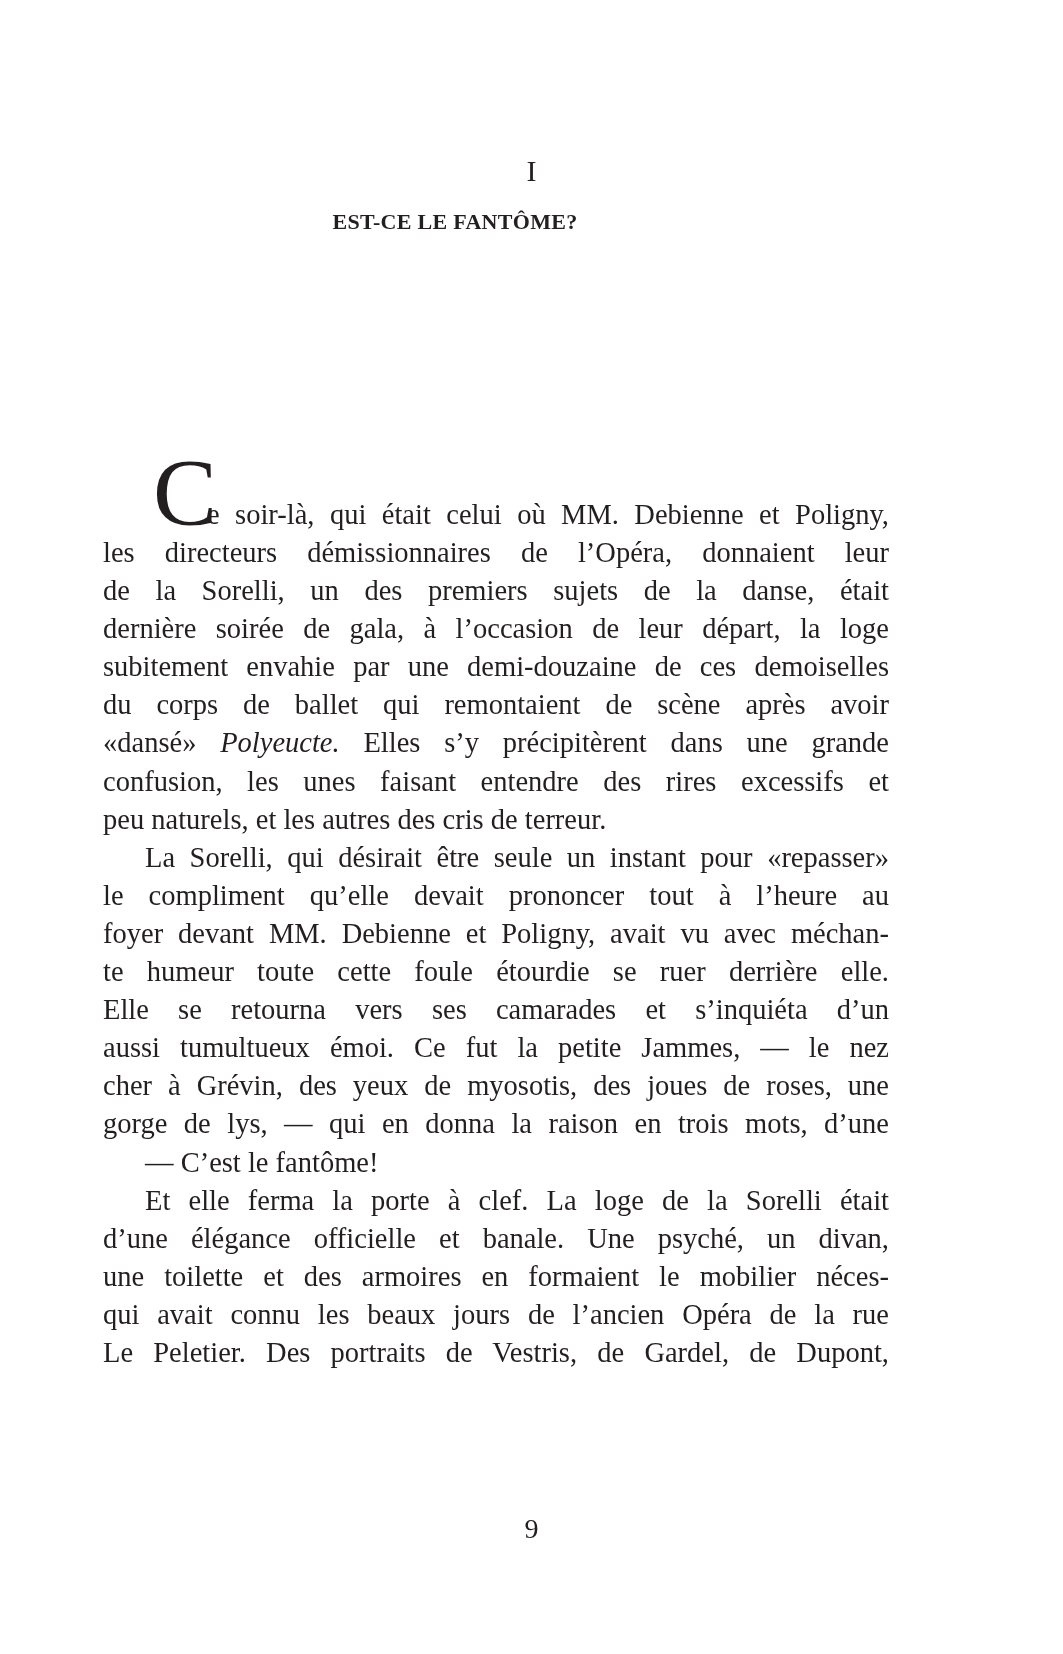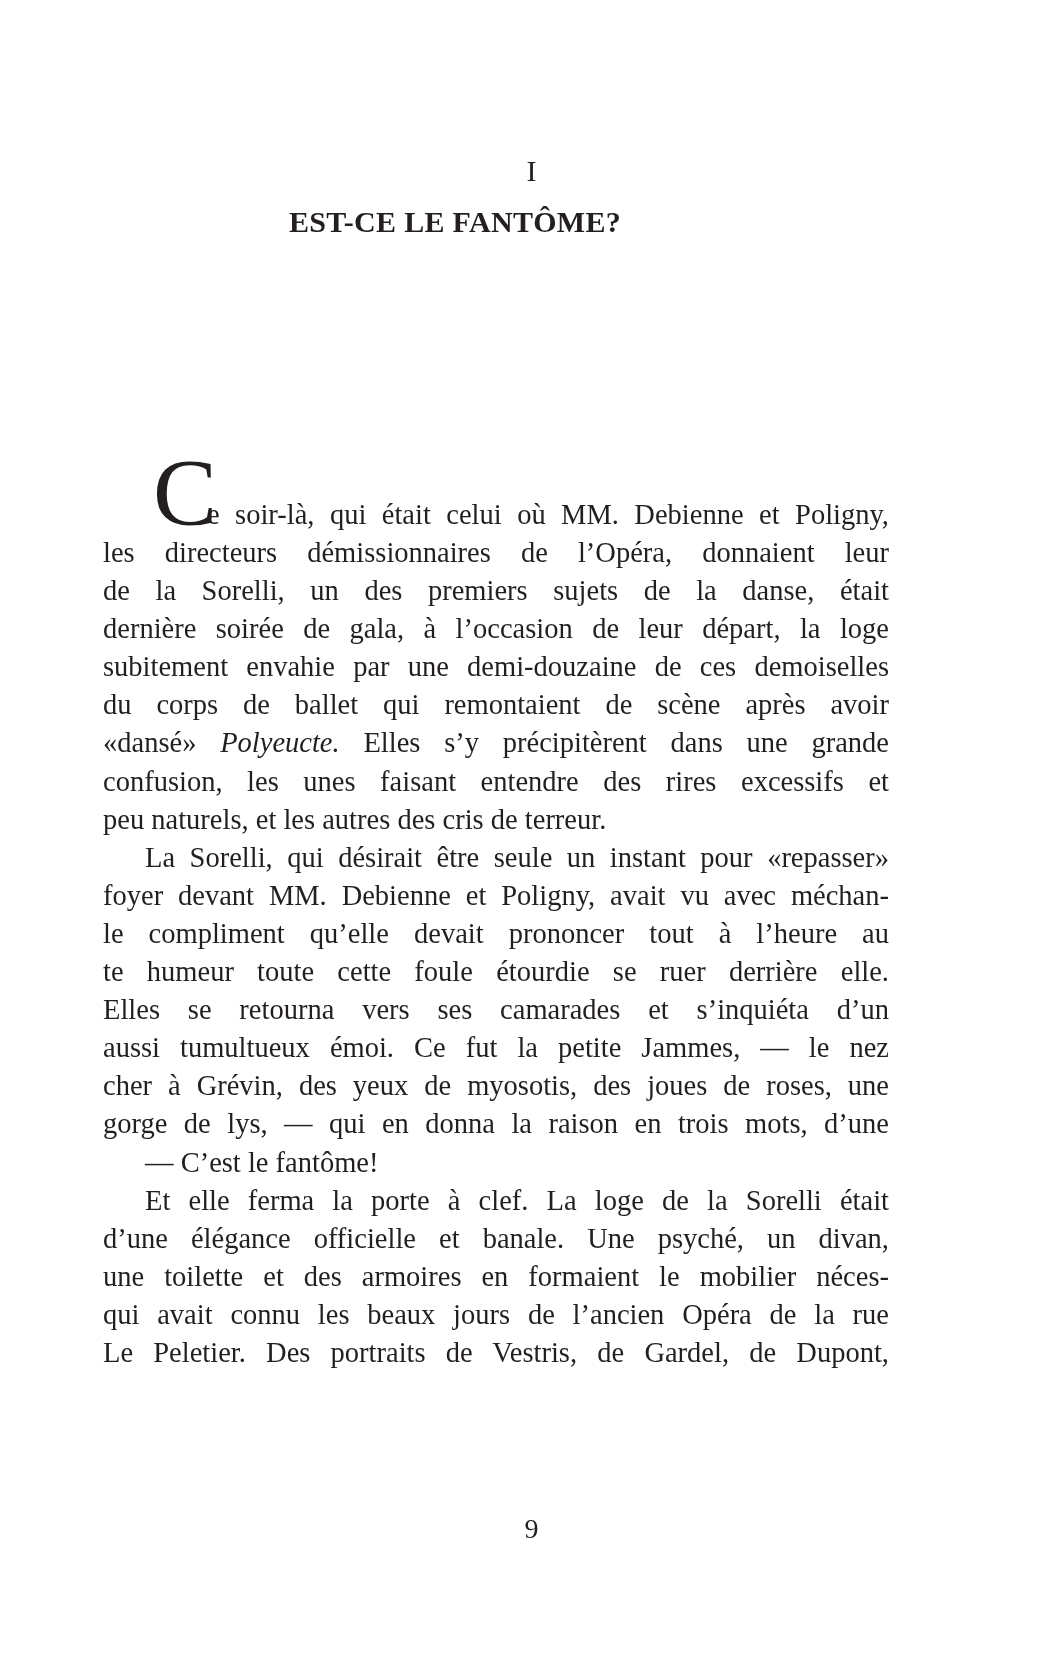--- a/index.html
+++ b/index.html
@@ -29,21 +29,21 @@
     text-align: center;
     font-size: 30px;
     line-height: 36px;
   }
   .chapter-title {
     position: absolute;
     top: 202px;
     left: 0;
     width: 910px;
     text-align: center;
-    font-size: 30px;
+    font-size: 22px;
     font-weight: bold;
     line-height: 40px;
     letter-spacing: 0.3px;
   }
   .body-text {
     position: absolute;
     left: 103px;
     top: 458px;
     width: 786px;
     font-size: 28.5px;
@@ -111,24 +111,24 @@
     </div>
     <span class="line">les directeurs démissionnaires de l’Opéra, donnaient leur</span>
     <span class="line">de la Sorelli, un des premiers sujets de la danse, était</span>
     <span class="line">dernière soirée de gala, à l’occasion de leur départ, la loge</span>
     <span class="line">subitement envahie par une demi-douzaine de ces demoiselles</span>
     <span class="line">du corps de ballet qui remontaient de scène après avoir</span>
     <span class="line"><span>«dansé» </span><em>Polyeucte.</em><span> Elles s’y précipitèrent dans une grande</span></span>
     <span class="line">confusion, les unes faisant entendre des rires excessifs et</span>
     <span class="line last">peu naturels, et les autres des cris de terreur.</span>
     <span class="line indent">La Sorelli, qui désirait être seule un instant pour «repasser»</span>
+    <span class="line">le compliment qu’elle devait prononcer tout à l’heure au</span>
     <span class="line">foyer devant MM. Debienne et Poligny, avait vu avec méchan-</span>
-    <span class="line">le compliment qu’elle devait prononcer tout à l’heure au</span>
     <span class="line">te humeur toute cette foule étourdie se ruer derrière elle.</span>
-    <span class="line">Elles se retourna vers ses camarades et s’inquiéta d’un</span>
+    <span class="line">Elle se retourna vers ses camarades et s’inquiéta d’un</span>
     <span class="line">aussi tumultueux émoi. Ce fut la petite Jammes, — le nez</span>
     <span class="line">cher à Grévin, des yeux de myosotis, des joues de roses, une</span>
     <span class="line">gorge de lys, — qui en donna la raison en trois mots, d’une</span>
     <span class="line indent last">— C’est le fantôme!</span>
     <span class="line indent">Et elle ferma la porte à clef. La loge de la Sorelli était</span>
     <span class="line">d’une élégance officielle et banale. Une psyché, un divan,</span>
     <span class="line">une toilette et des armoires en formaient le mobilier néces-</span>
     <span class="line">qui avait connu les beaux jours de l’ancien Opéra de la rue</span>
     <span class="line">Le Peletier. Des portraits de Vestris, de Gardel, de Dupont,</span>
   </div>

